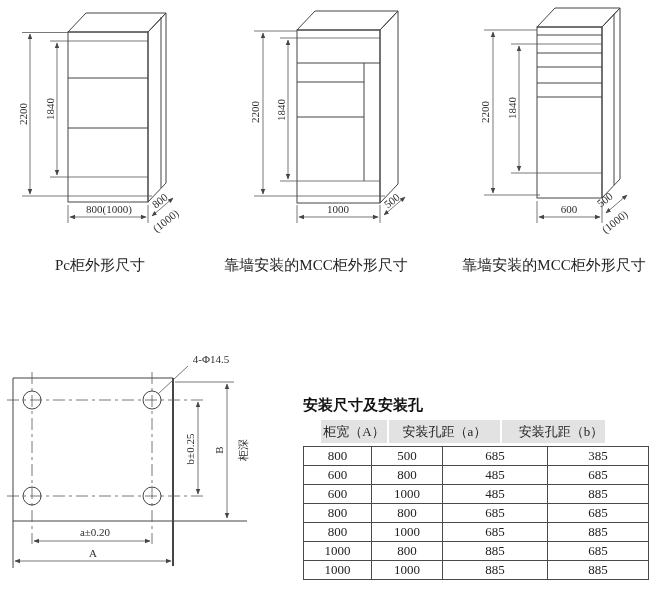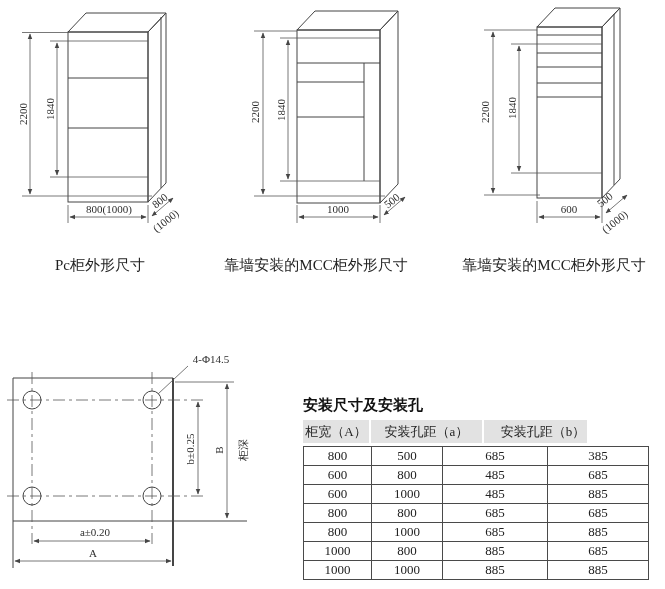--- a/index.html
+++ b/index.html
@@ -20,21 +20,21 @@
     position:absolute; font-size:11px; line-height:1; white-space:nowrap;
     transform:translate(-50%,-50%); color:#2e2e2e;
   }
   .rot  { transform:translate(-50%,-50%) rotate(-90deg); }
   .diag { transform:translate(-50%,-50%) rotate(-38deg); }
   .caption { font-size:15px; color:#1f1f1f; }
   .tbl-title {
     position:absolute; left:303px; top:396px; font-size:15px; font-weight:bold; color:#111;text-align:right;
   }
   .tbl-wrap { position:absolute; left:303px; top:420px; width:345px; }
-  .tbl-head { display:flex; }
+  .tbl-head { display:flex;margin-left:18px; }
   .tbl-head .hc {
     background:#e2e2e2; height:23px; line-height:23px; text-align:center;
     font-size:13px; color:#222; margin-right:2px; box-sizing:border-box;
   }
   .tbl-head .hc:last-child { margin-right:0; }
   .hc.c0 { width:66px; } .hc.c1 { width:69px; } .hc.c2 { width:111px; } .hc.c3 { width:103px;padding-left:15px; }
   table.tbl-body {
     border-collapse:collapse; table-layout:fixed; width:345px; margin-top:3px;
   }
   table.tbl-body td {

